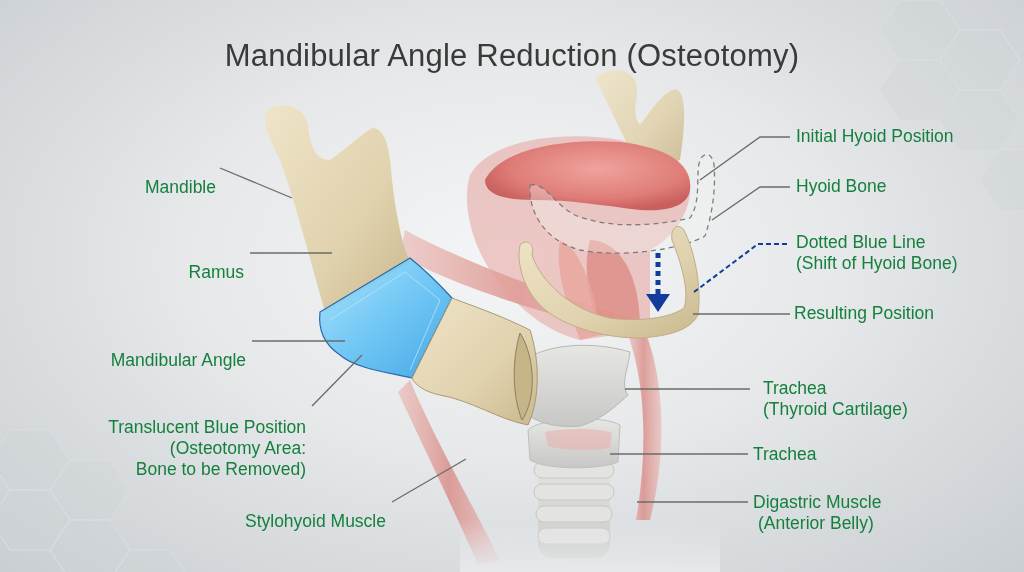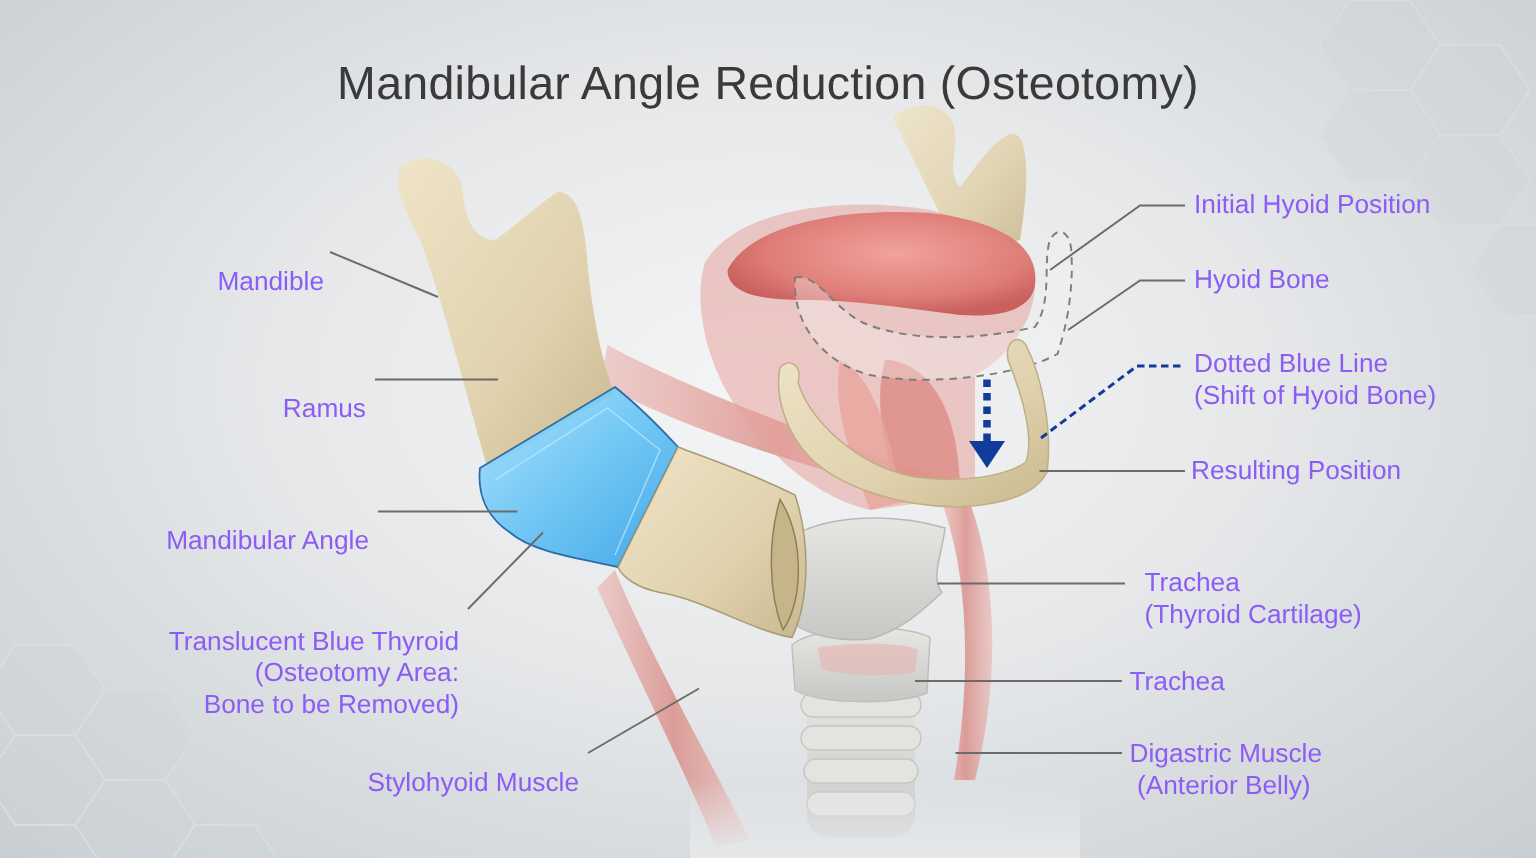--- a/index.html
+++ b/index.html
@@ -2,21 +2,21 @@
 <html><head>
 <meta charset="utf-8">
 <style>
   html, body { margin:0; padding:0; }
   body { width:1024px; height:572px; overflow:hidden; position:relative;
     font-family:"Liberation Sans", "DejaVu Sans", sans-serif; color:#2b2b2b;
     background: radial-gradient(ellipse at 50% 45%, #f4f5f6 0%, #e6e8ea 45%, #c9ced2 100%); }
   .canvas { position:absolute; left:0; top:0; width:1024px; height:572px; }
   .title { position:absolute; left:0; width:1024px; top:22px; text-align:center;
     font-size:31px; color:#3a3a3a; letter-spacing:0.2px;margin-top:16px; }
-  .lbl { position:absolute; font-size:17.5px; color:#8b5cf6; line-height:21px; white-space:nowrap; }
+  .lbl { position:absolute; font-size:17.5px; color:#15803d; line-height:21px; white-space:nowrap; }
   .lbl.r { text-align:right;margin-top:20px; }
   .lbl.l { text-align:left; }
   .lbl span { display:block; }
 </style>
 </head>
 <body>
 
 <div class="canvas">
 
   <svg width="1024" height="572" viewBox="0 0 1024 572" style="position:absolute;left:0;top:0">
@@ -132,21 +132,21 @@
   <div class="lbl r" style="left:100px; top:157px; width:116px;">
     <span>Mandible</span>
   </div>
   <div class="lbl r" style="left:100px; top:242px; width:144px;">
     <span>Ramus</span>
   </div>
   <div class="lbl r" style="left:60px; top:330px; width:186px;">
     <span>Mandibular Angle</span>
   </div>
   <div class="lbl r" style="left:60px; top:397px; width:246px;">
-    <span>Translucent Blue Thyroid</span>
+    <span>Translucent Blue Position</span>
     <span>(Osteotomy Area:</span>
     <span>Bone to be Removed)</span>
   </div>
   <div class="lbl r" style="left:180px; top:491px; width:206px;">
     <span>Stylohyoid Muscle</span>
   </div>
 
   <div class="lbl l" style="left:796px; top:126px;">
     <span>Initial Hyoid Position</span>
   </div>

